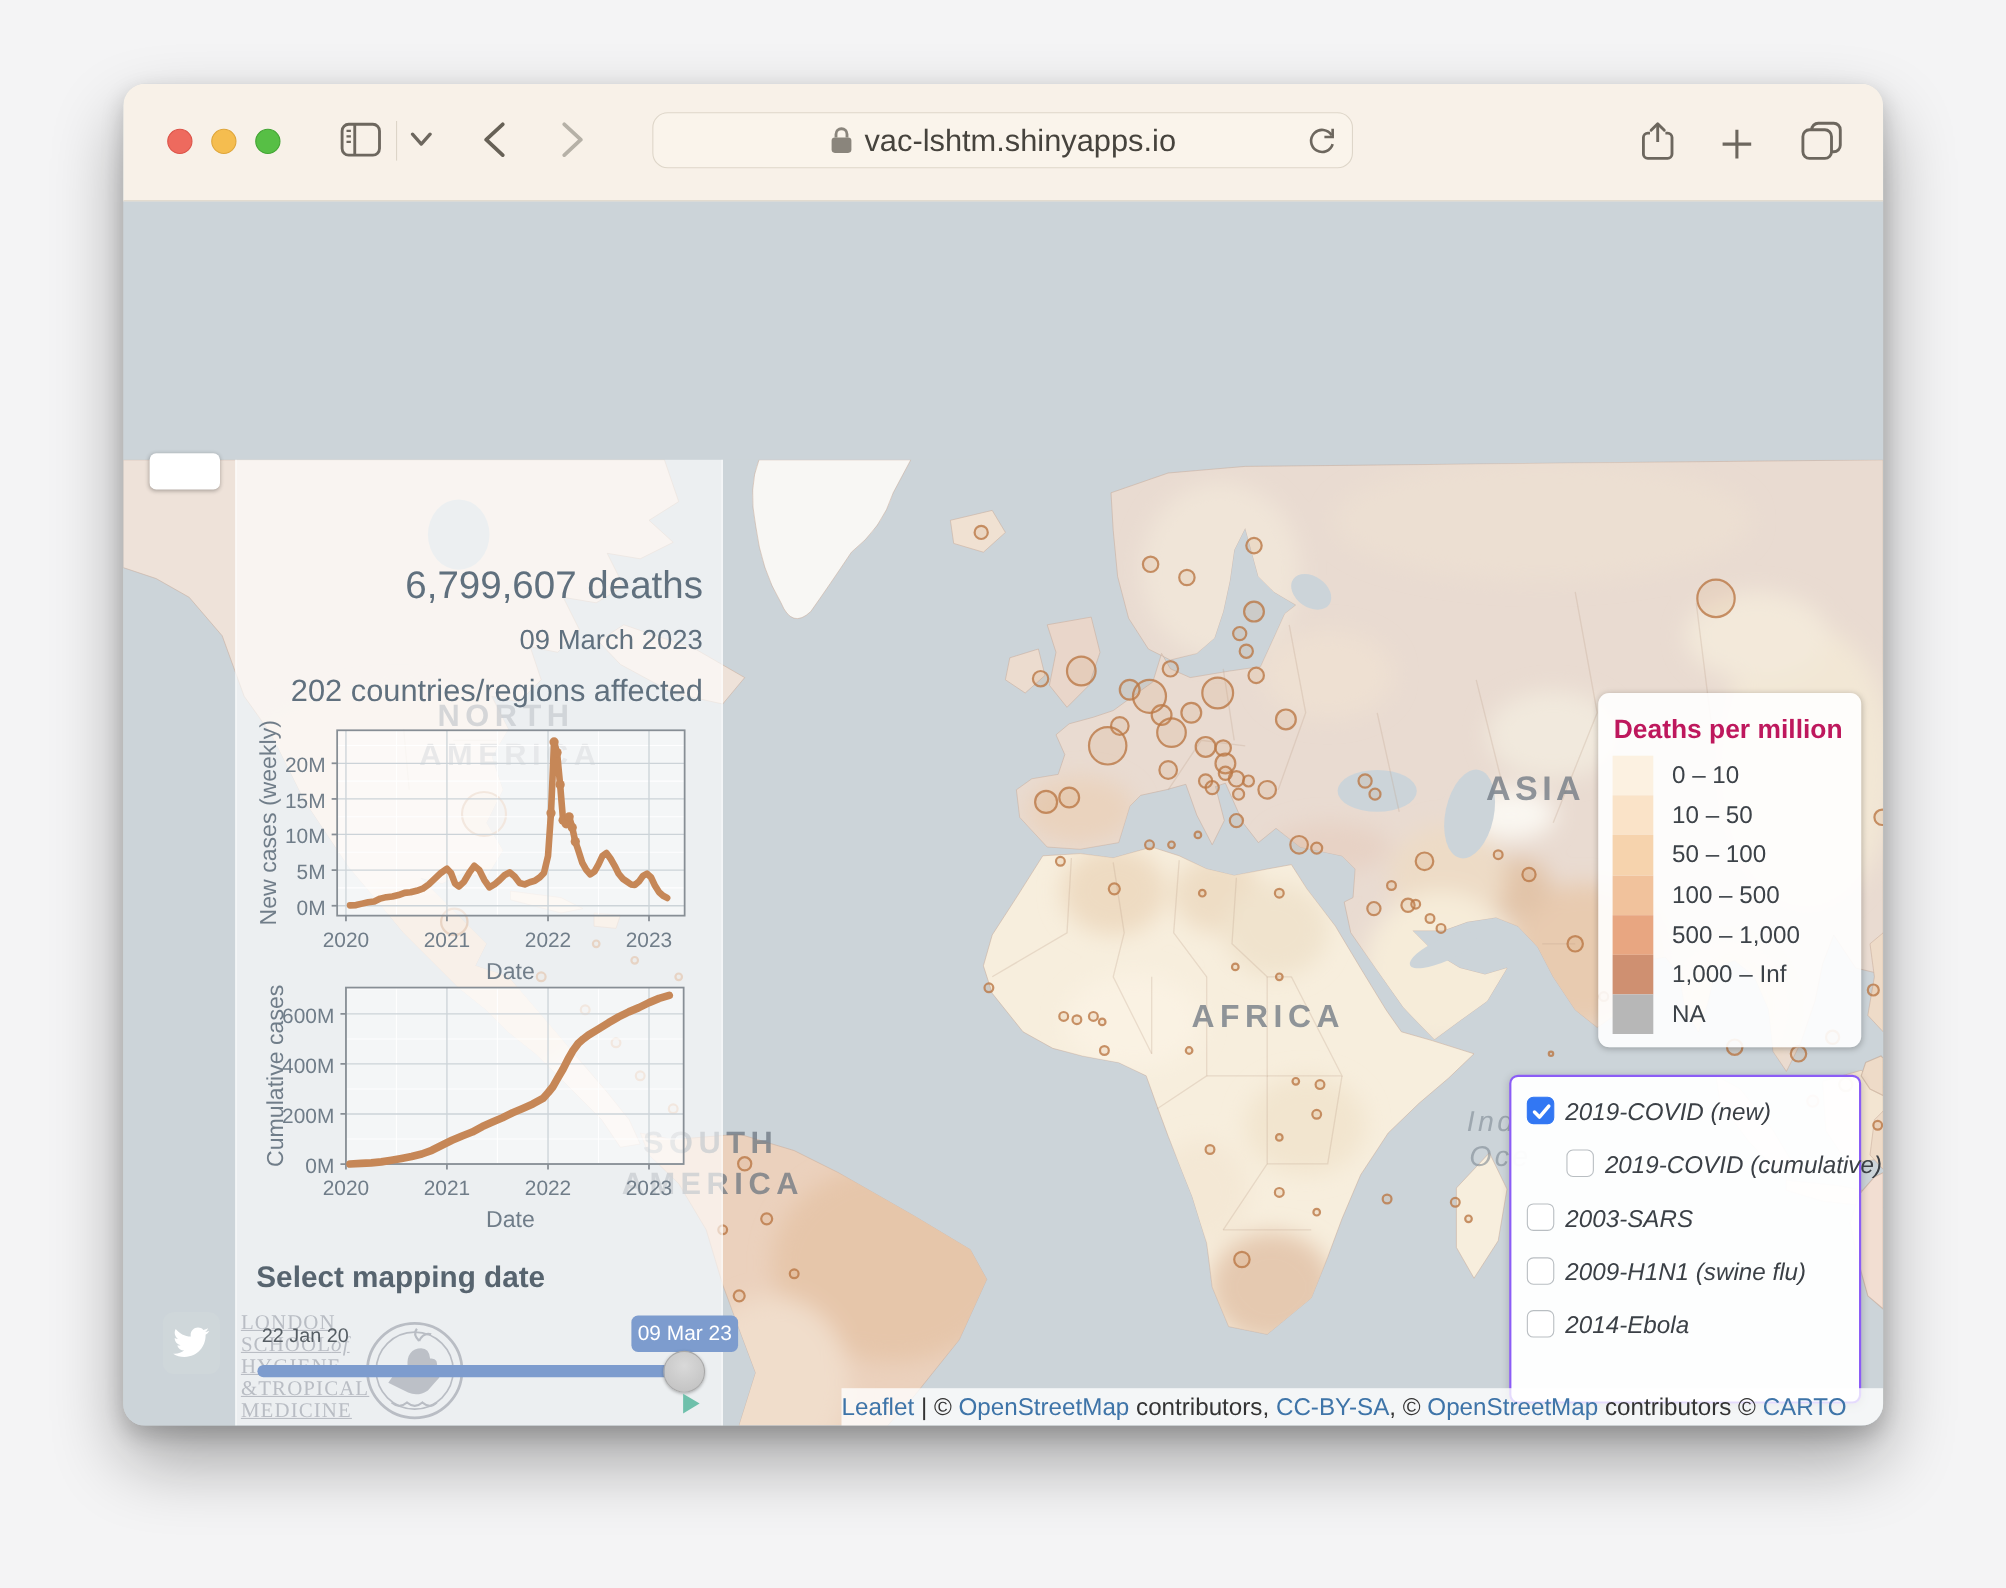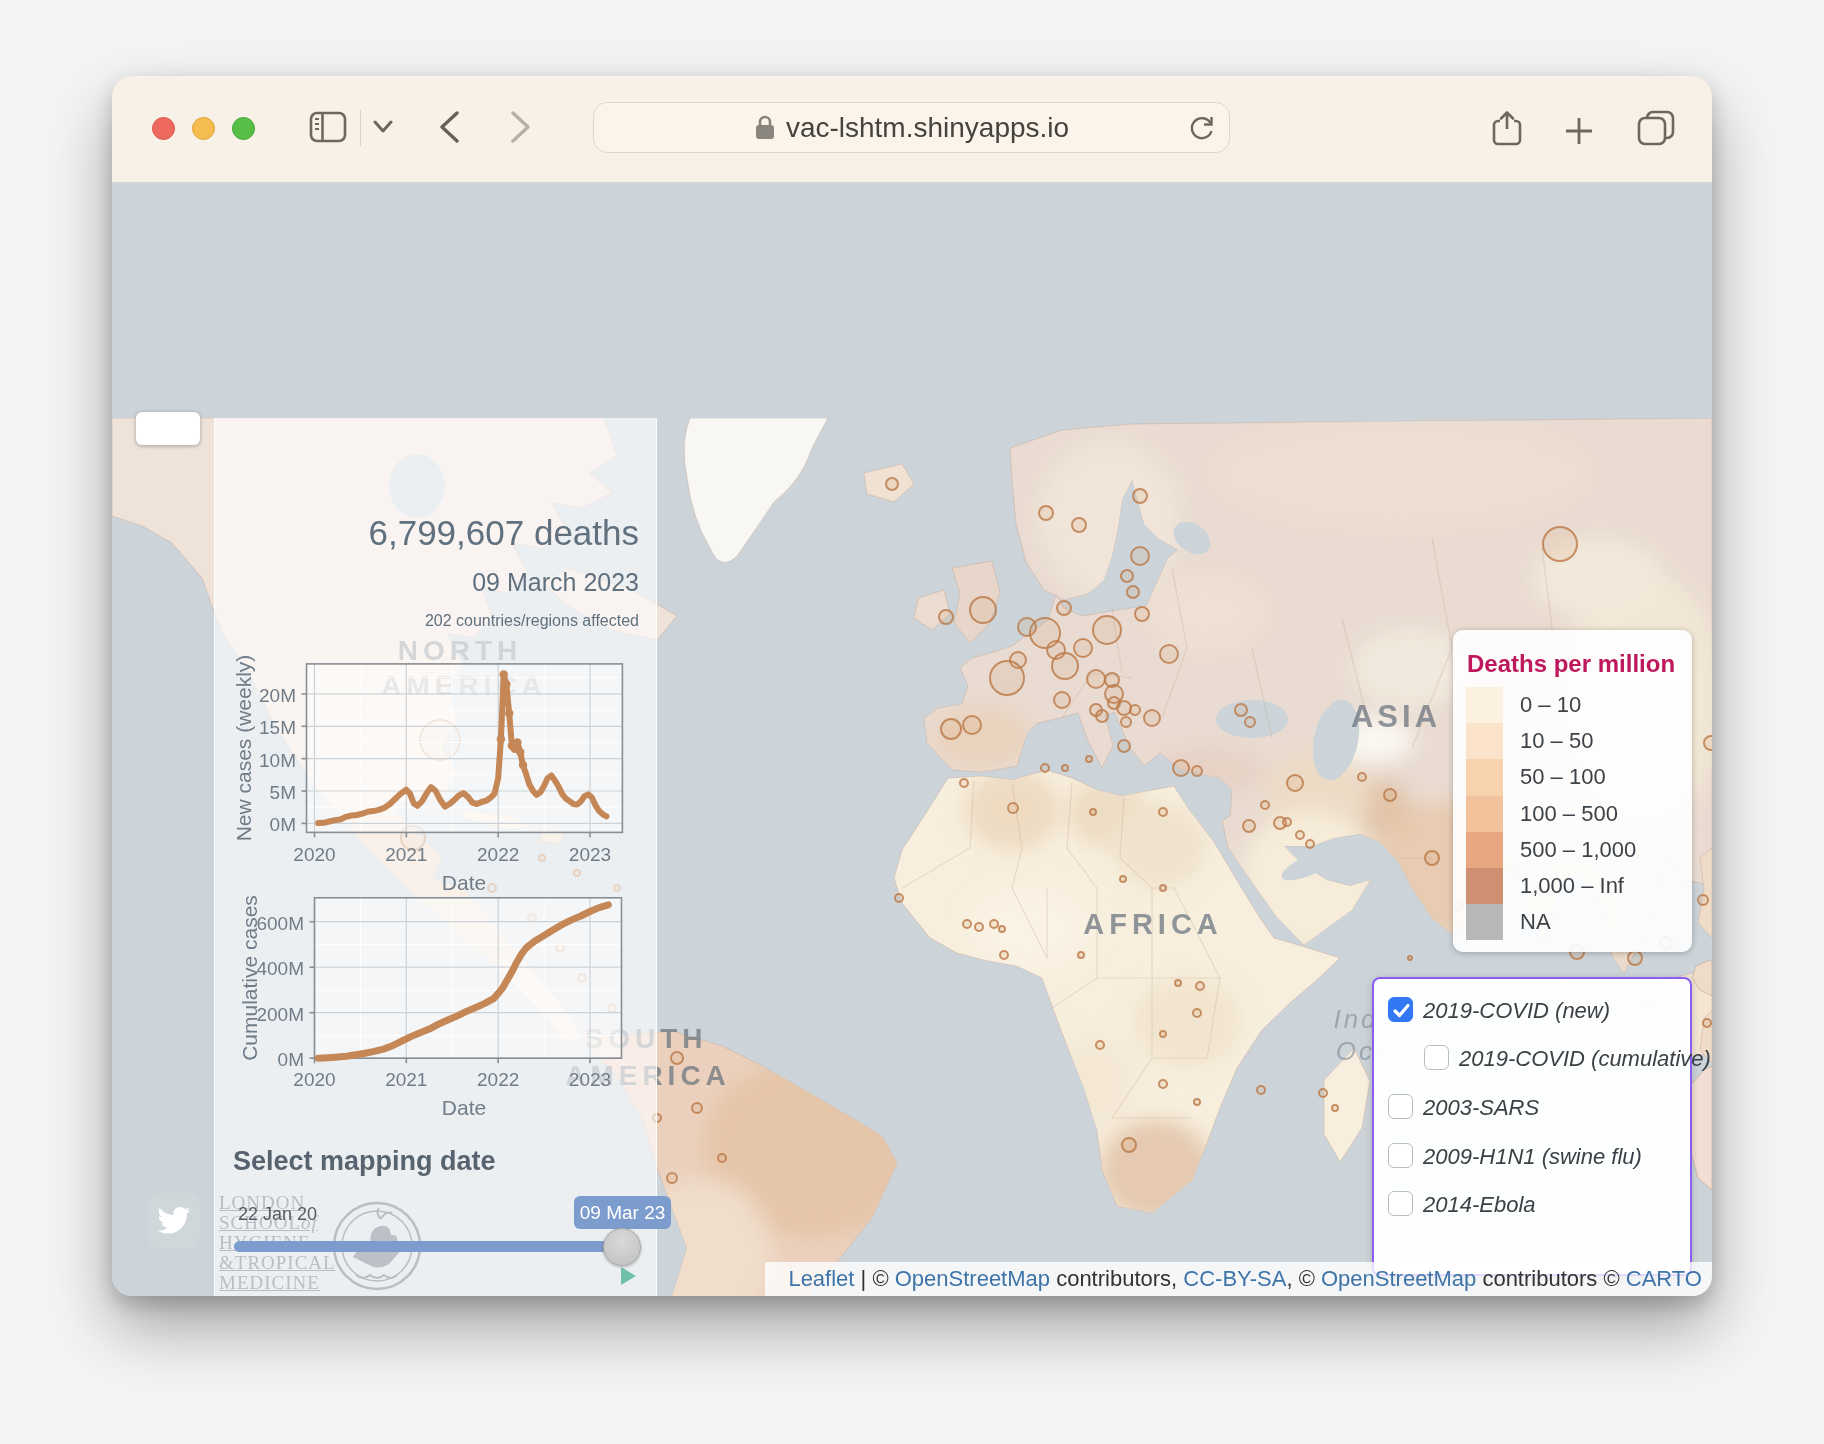--- a/index.html
+++ b/index.html
@@ -50,21 +50,21 @@
     background:rgba(255,255,255,0.96); border:2px solid #8b5cf6; border-radius:8px;
     box-shadow:0 2px 8px rgba(0,0,0,0.18);
     font-style:italic;
   }
   .chk-row { position:absolute; left:14px; height:26px; font-size:22px; color:#3b4046; white-space:nowrap; }
   .chk-box { display:inline-block; width:25px; height:25px; border:1.5px solid #b9bec2; border-radius:6px; background:#fff; vertical-align:-4px; margin-right:10px; }
   .chk-box.on { background:#3277f3; border-color:#3277f3; position:relative; }
   .attrib {
     position:absolute; left:653px; top:844px; width:947px; height:34px;
     background:rgba(255,255,255,0.78); font-size:22px; color:#333;
-    line-height:33px; text-align:right; padding-right:10px; white-space:nowrap;
+    line-height:33px; padding-right:10px; white-space:nowrap;
   }
   .attrib a { color:#3e74a8; text-decoration:none; }
 </style>
 </head>
 <body>
 <div class="window">
 
   <div class="toolbar">
     <div class="tl r"></div>
       <div class="tl y"></div>
@@ -325,21 +325,21 @@
 <text x="536" y="667" font-size="28" letter-spacing="5">AMERICA</text>
 <text x="1041" y="516" font-size="29" letter-spacing="5">AFRICA</text>
 <text x="1284" y="309" font-size="31" letter-spacing="4">ASIA</text>
 <text x="1244" y="610" font-size="26" letter-spacing="3" font-style="italic" font-weight="normal" fill="rgba(125,136,147,0.6)">Ind</text>
 <text x="1252" y="642" font-size="26" letter-spacing="3" font-style="italic" font-weight="normal" fill="rgba(125,136,147,0.6)">Oce</text>
 </g>
 </svg>
     <div class="panel">
 <div class="stats" style="top:95px; font-size:35px;">6,799,607 deaths</div>
 <div class="stats" style="top:150px; font-size:25px;">09 March 2023</div>
-<div class="stats" style="top:194px; font-size:16px;">202 countries/regions affected</div>
+<div class="stats" style="top:194px; font-size:28px;">202 countries/regions affected</div>
 <svg width="443" height="710" viewBox="0 0 443 710" style="position:absolute;left:0;top:0;" xmlns="http://www.w3.org/2000/svg">
           <rect x="91.5" y="245.9" width="315.9" height="168.5" fill="rgba(255,255,255,0.45)"></rect>
           <g stroke="rgba(255,255,255,0.9)" stroke-width="1">
             <line x1="145.4" y1="245.9" x2="145.4" y2="414.4"></line>
             <line x1="237.2" y1="245.9" x2="237.2" y2="414.4"></line>
             <line x1="329.1" y1="245.9" x2="329.1" y2="414.4"></line>
             <line x1="91.5" y1="389.2" x2="407.4" y2="389.2"></line>
             <line x1="91.5" y1="356.8" x2="407.4" y2="356.8"></line>
             <line x1="91.5" y1="324.5" x2="407.4" y2="324.5"></line>
             <line x1="91.5" y1="292.1" x2="407.4" y2="292.1"></line>

